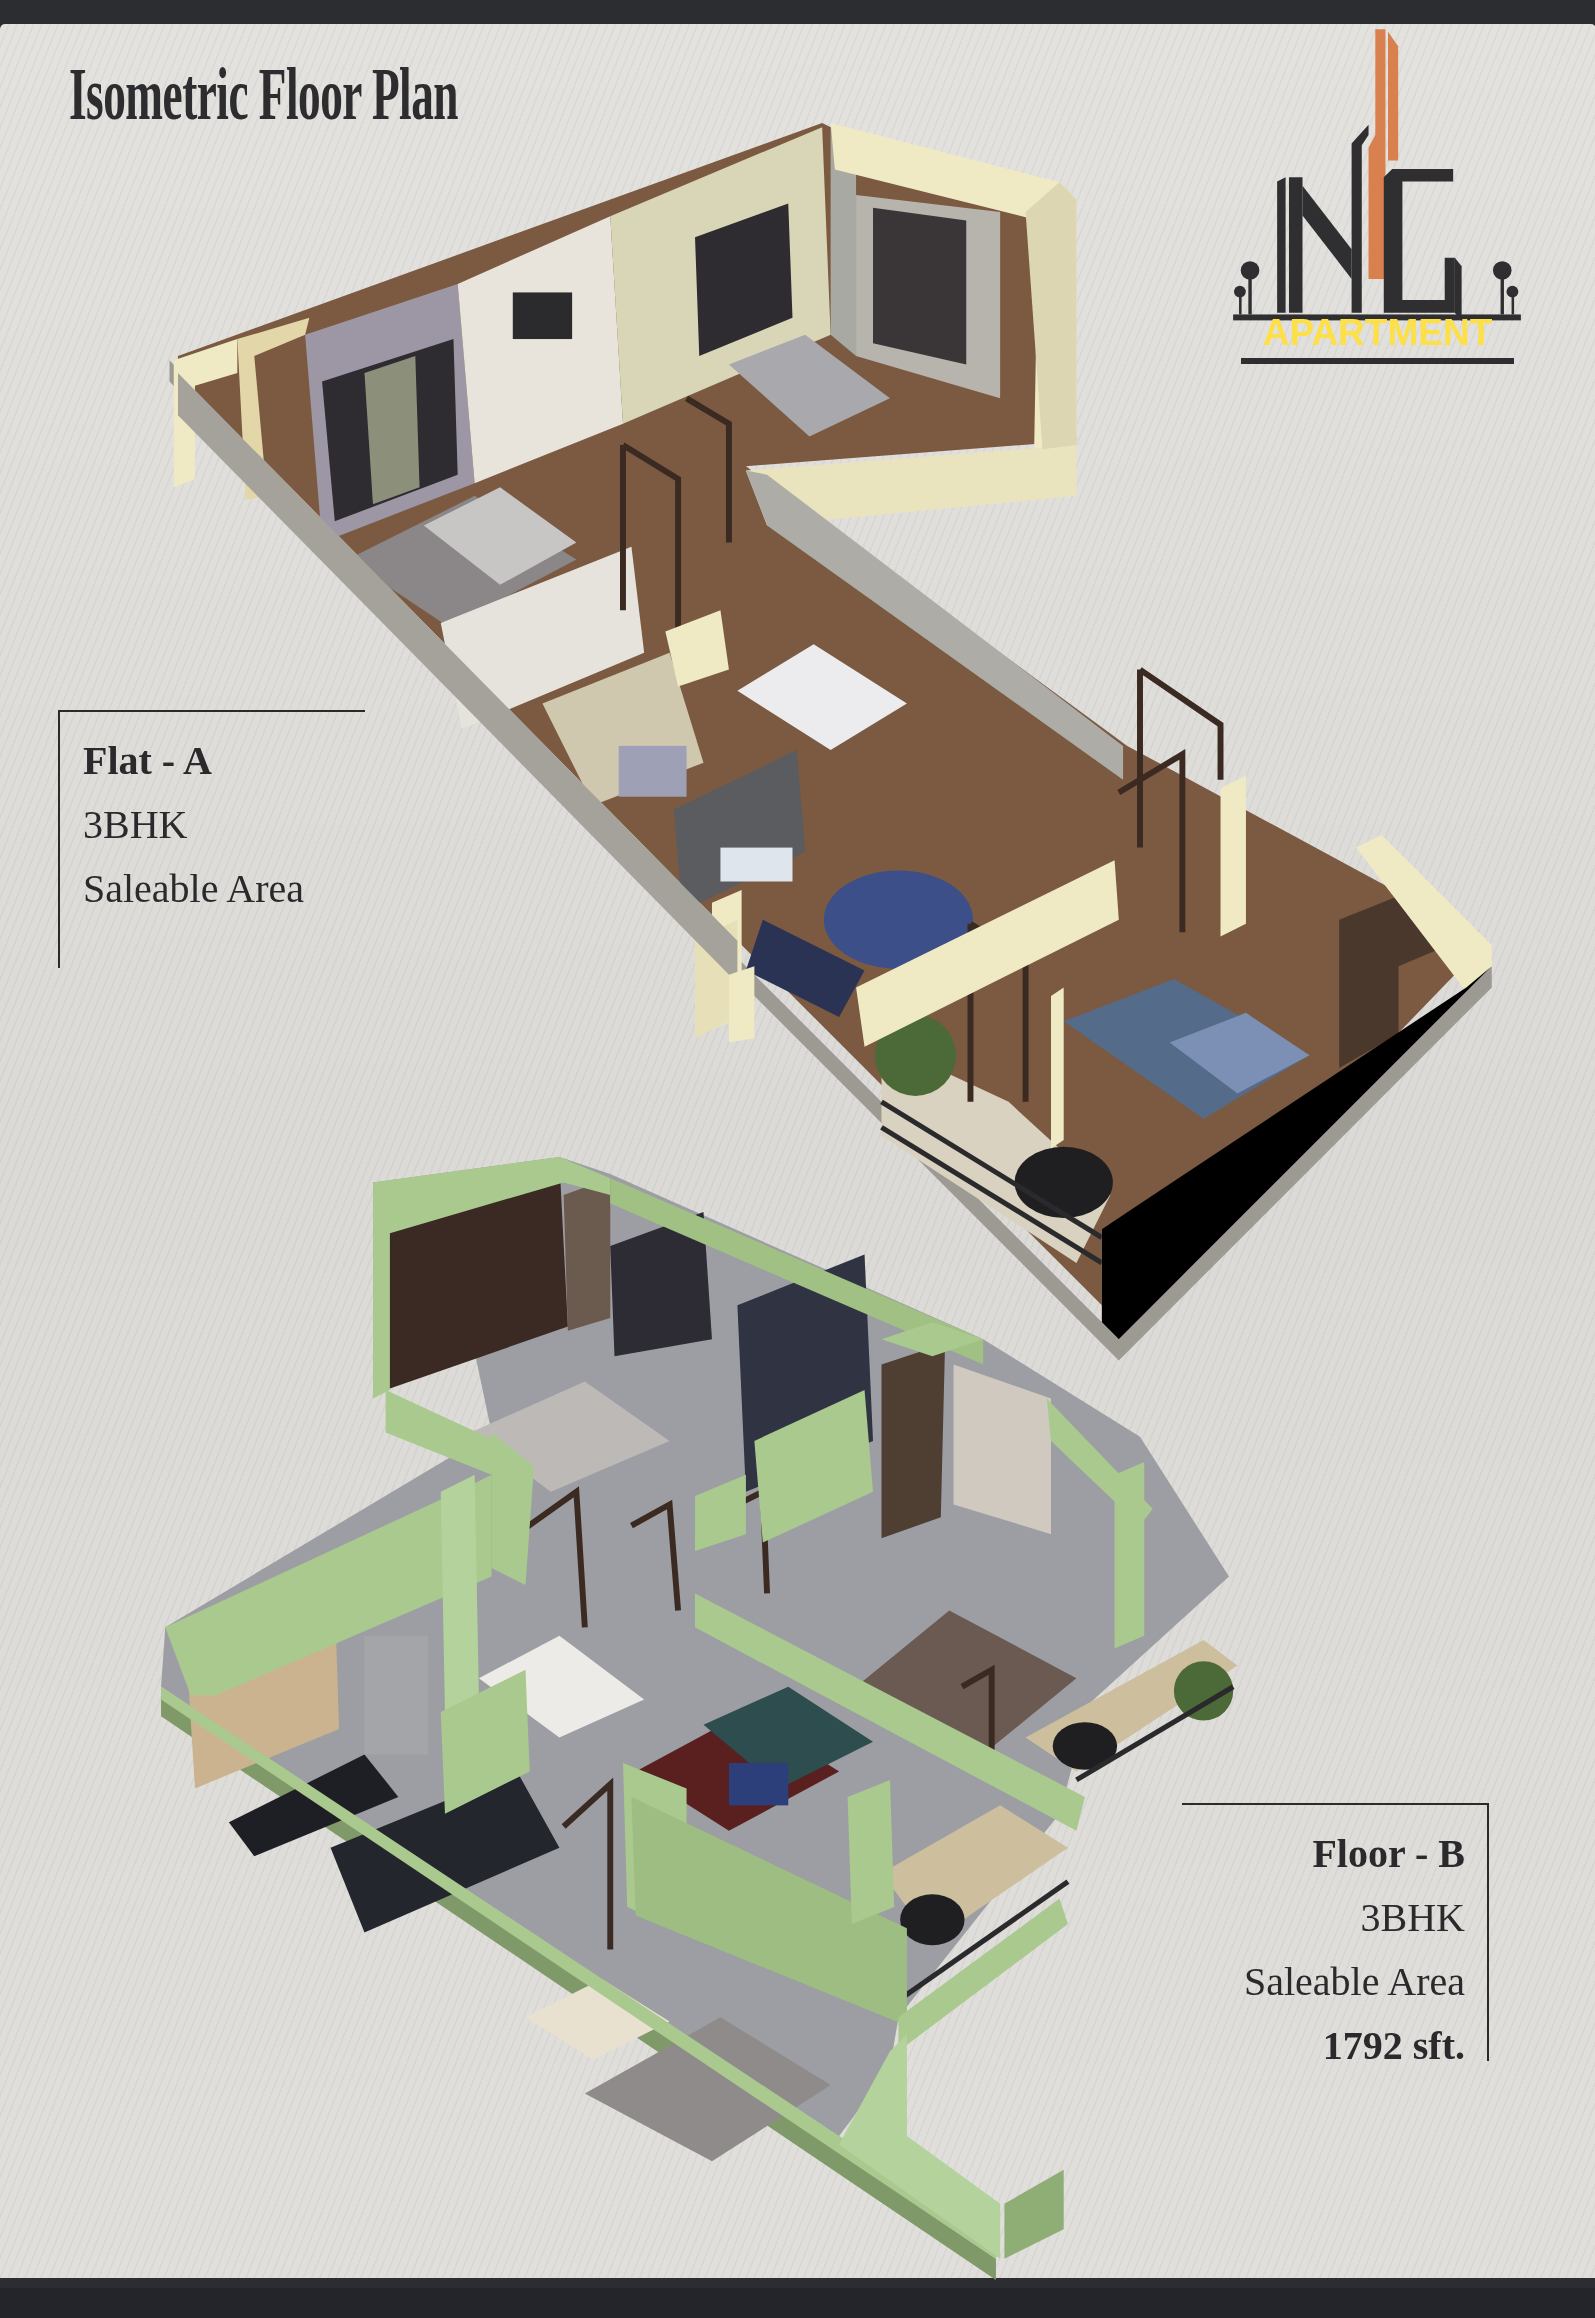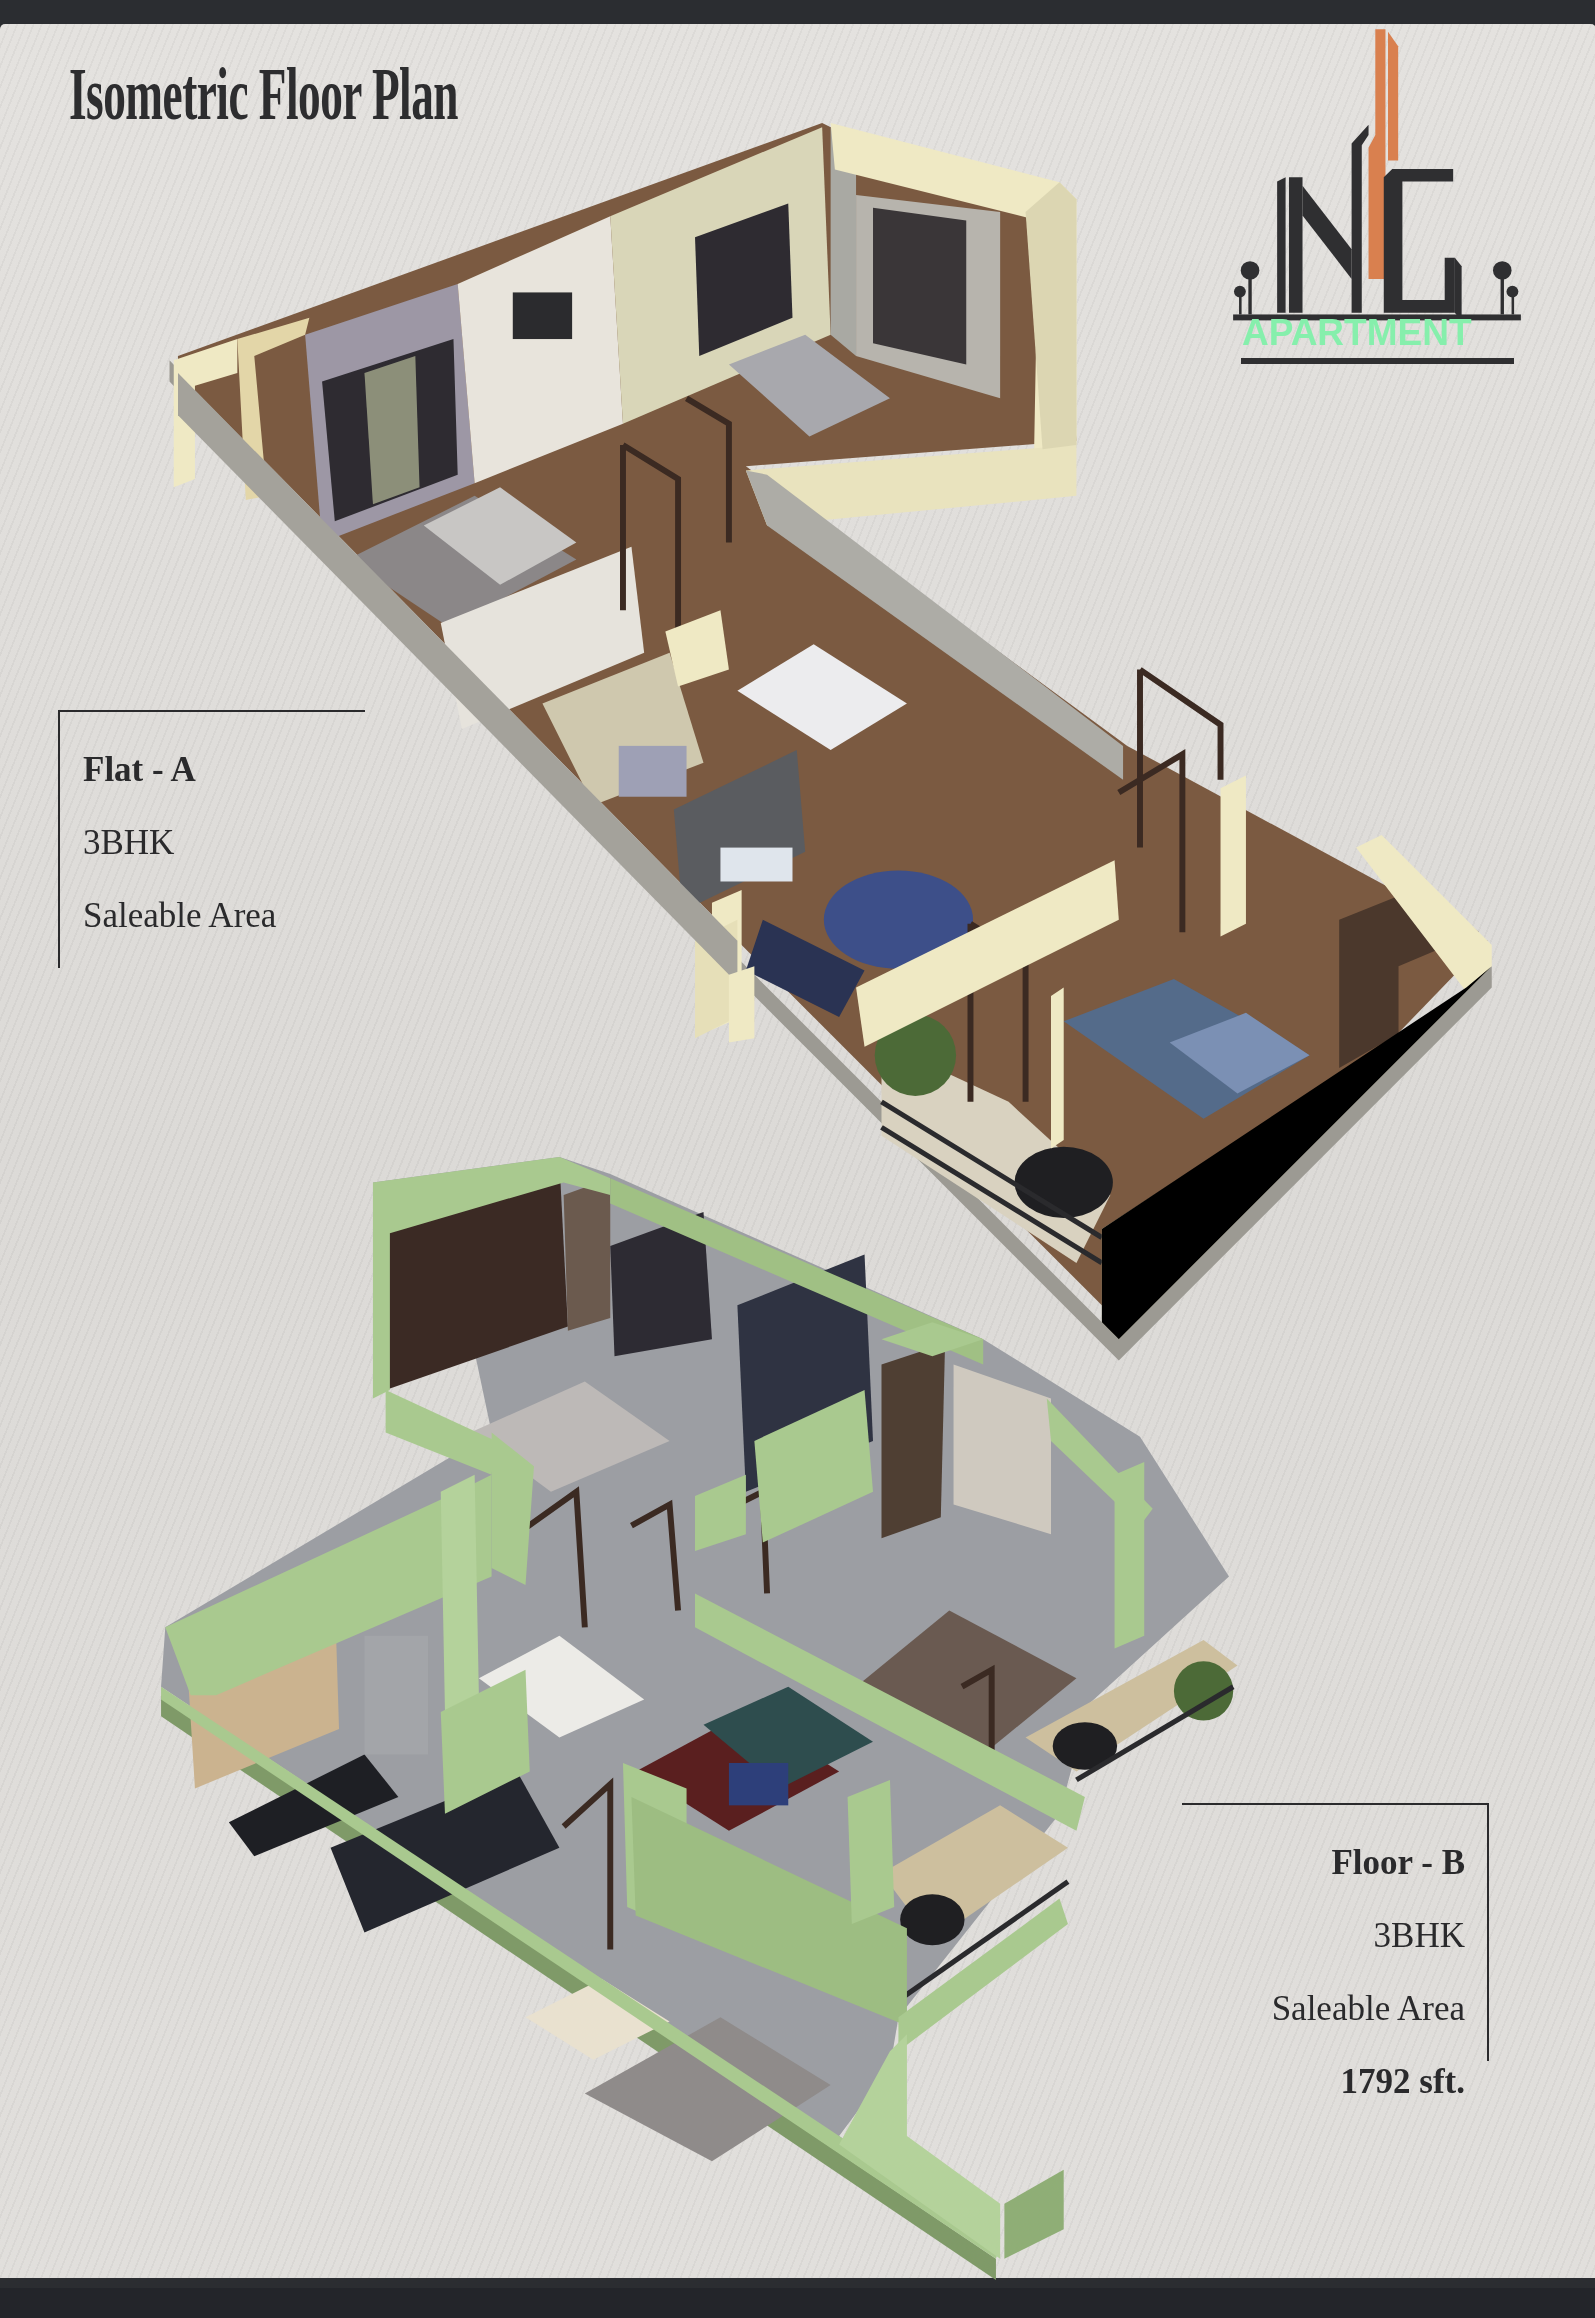--- a/index.html
+++ b/index.html
@@ -18,32 +18,32 @@
   .bottom-bar { position: absolute; left: 0; top: 2288px; width: 1596px; height: 30.5px; background: #23252a; }
   .title {
     position: absolute; left: 69px; top: 53px; margin: 0;
     font-family: "Liberation Serif", serif; font-weight: 700; font-size: 73px;
     color: #2d2d2f; letter-spacing: -0.8px;
     transform: scaleX(0.62); transform-origin: left top;
     white-space: nowrap;
   }
   .logo { position: absolute; left: 1233px; top: 25.4px; width: 288px; height: 347px; }
   .logo-word {
-    position: absolute; left: 1242px; top: 312px; width: 271px; text-align: left;
-    font-family: "Liberation Sans", sans-serif; font-weight: 700; font-size: 37px; color: #86efac;
+    position: absolute; left: 1242px; top: 312px; width: 271px; text-align: center;
+    font-family: "Liberation Sans", sans-serif; font-weight: 700; font-size: 37px; color: #fde047;
     letter-spacing: 0px;
   }
   .logo-rule { position: absolute; left: 1241px; top: 358px; width: 273px; height: 6px; background: #2f2f31; }
 
   .info-box { position: absolute; font-family: "Liberation Serif", serif; color: #2a2a2c; }
   .info-a { left: 58px; top: 710px; width: 305px; height: 256px; border-left: 2.5px solid #2a2a2c; border-top: 2.5px solid #2a2a2c; }
   .info-a .lines { position: absolute; left: 23px; top: 17px; }
   .info-b { left: 1182px; top: 1803px; width: 305px; height: 256px; border-right: 2.5px solid #2a2a2c; border-top: 2.5px solid #2a2a2c; }
   .info-b .lines { position: absolute; right: 22px; top: 17px; text-align: right; }
-  .info-box .l { font-size: 35px; line-height: 64px; white-space: nowrap; margin-top: 9px; }
+  .info-box .l { font-size: 40px; line-height: 64px; white-space: nowrap; }
   .info-box .b { font-weight: 700; }
 
   .plan { position: absolute; left: 0; top: 0; width: 1596px; height: 2319px; }
 </style>
 </head>
 <body>
 
 <div class="page"></div>
 <div class="bottom-bar"></div>
 

